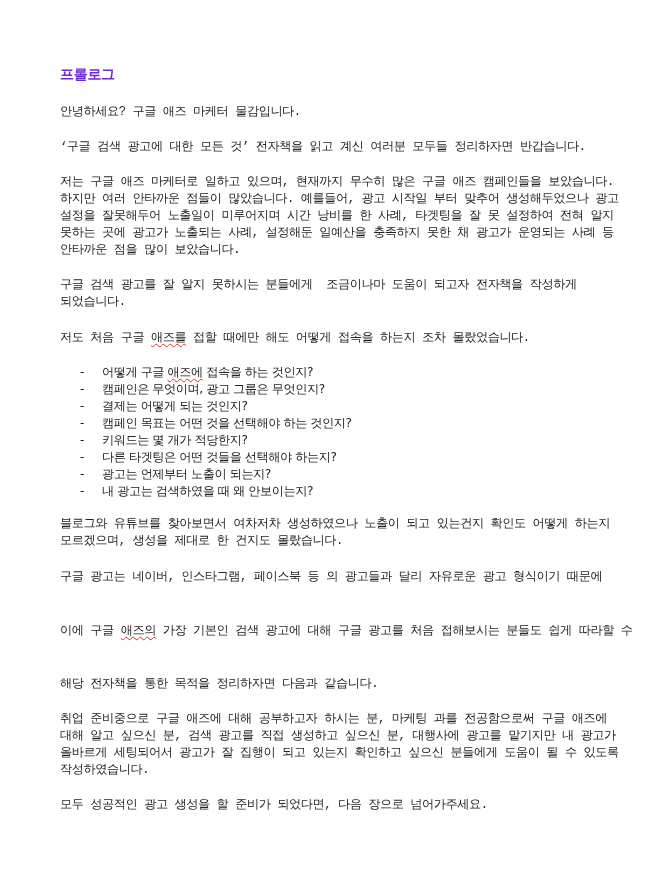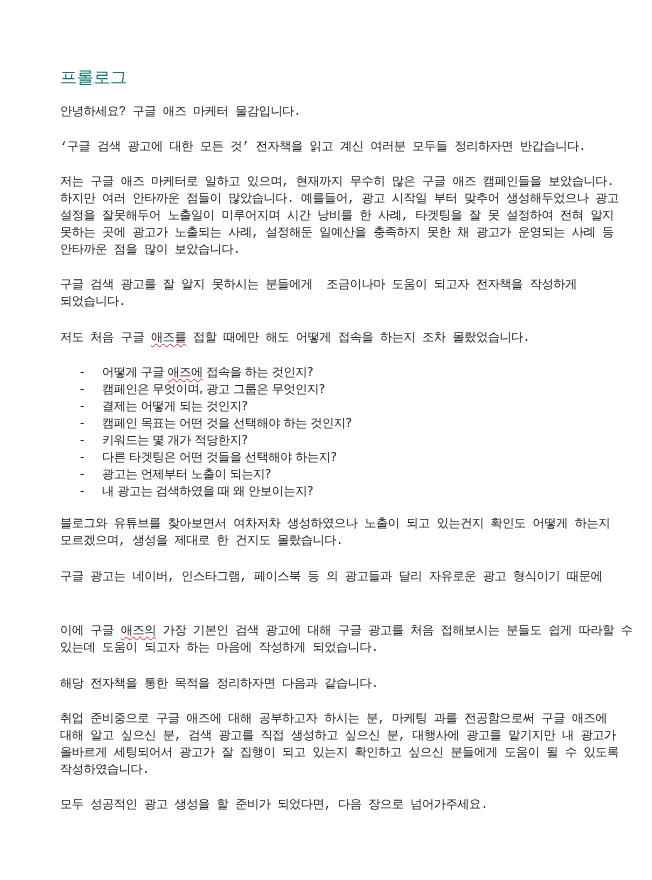--- a/index.html
+++ b/index.html
@@ -4,21 +4,21 @@
   <style>
     html, body { margin: 0; padding: 0; background: #ffffff; }
     body {
       width: 652px; height: 880px; overflow: hidden; position: relative;
       font-family: "DejaVu Sans", "Liberation Sans", sans-serif;
       color: #222222;
     }
     .page { position: absolute; left: 60px; top: 0; width: 560px; }
     .heading {
       position: absolute; top: 66px; left: 0;
-      font-size: 17px; font-weight: normal; color: #0f766e;
+      font-size: 14px; font-weight: bold; color: #6d28d9;
       letter-spacing: -0.3px;
     }
     .p {
       position: absolute; left: 0; width: 580px;
       font-size: 12.2px; line-height: 17px; letter-spacing: -0.45px;
       white-space: pre; color: #222222; font-family: Liberation Mono, monospace;
     }
     .list { position: absolute; left: 20px; top: 364px; }
     .li {
       position: relative; height: 17px; line-height: 17px;
@@ -57,21 +57,21 @@
     <div class="li"><span class="dash">-</span><span class="li-text">키워드는 몇 개가 적당한지?</span></div>
     <div class="li"><span class="dash">-</span><span class="li-text">다른 타겟팅은 어떤 것들을 선택해야 하는지?</span></div>
     <div class="li"><span class="dash">-</span><span class="li-text">광고는 언제부터 노출이 되는지?</span></div>
     <div class="li"><span class="dash">-</span><span class="li-text">내 광고는 검색하였을 때 왜 안보이는지?</span></div>
   </div>
 
   <div class="p" style="top:516px"><div>블로그와 유튜브를 찾아보면서 여차저차 생성하였으나 노출이 되고 있는건지 확인도 어떻게 하는지</div><div>모르겠으며, 생성을 제대로 한 건지도 몰랐습니다.</div></div>
 
   <div class="p" style="top:569px"><div>구글 광고는 네이버, 인스타그램, 페이스북 등 의 광고들과 달리 자유로운 광고 형식이기 때문에</div></div>
 
-  <div class="p" style="top:623px"><div><span>이에 구글 </span><span class="squig">애즈의</span><span> 가장 기본인 검색 광고에 대해 구글 광고를 처음 접해보시는 분들도 쉽게 따라할 수</span></div><div>있는데 도움이 되고자 하는 마음에 작성하게 되었습니다.</div></div>
+  <div class="p" style="top:623px"><div><span>이에 구글 </span><span class="squig">애즈의</span><span> 가장 기본인 검색 광고에 대해 구글 광고를 처음 접해보시는 분들도 쉽게 따라할 수</span></div></div>
 
   <div class="p" style="top:676px"><span>해당 전자책을 통한 목적을 정리하자면 다음과 같습니다.</span></div>
 
   <div class="p" style="top:711px"><div>취업 준비중으로 구글 애즈에 대해 공부하고자 하시는 분, 마케팅 과를 전공함으로써 구글 애즈에</div><div>대해 알고 싶으신 분, 검색 광고를 직접 생성하고 싶으신 분, 대행사에 광고를 맡기지만 내 광고가</div><div>올바르게 세팅되어서 광고가 잘 집행이 되고 있는지 확인하고 싶으신 분들에게 도움이 될 수 있도록</div><div>작성하였습니다.</div></div>
 
   <div class="p" style="top:797px"><span>모두 성공적인 광고 생성을 할 준비가 되었다면, 다음 장으로 넘어가주세요.</span></div>
 
 </div>
 
 </body></html>

